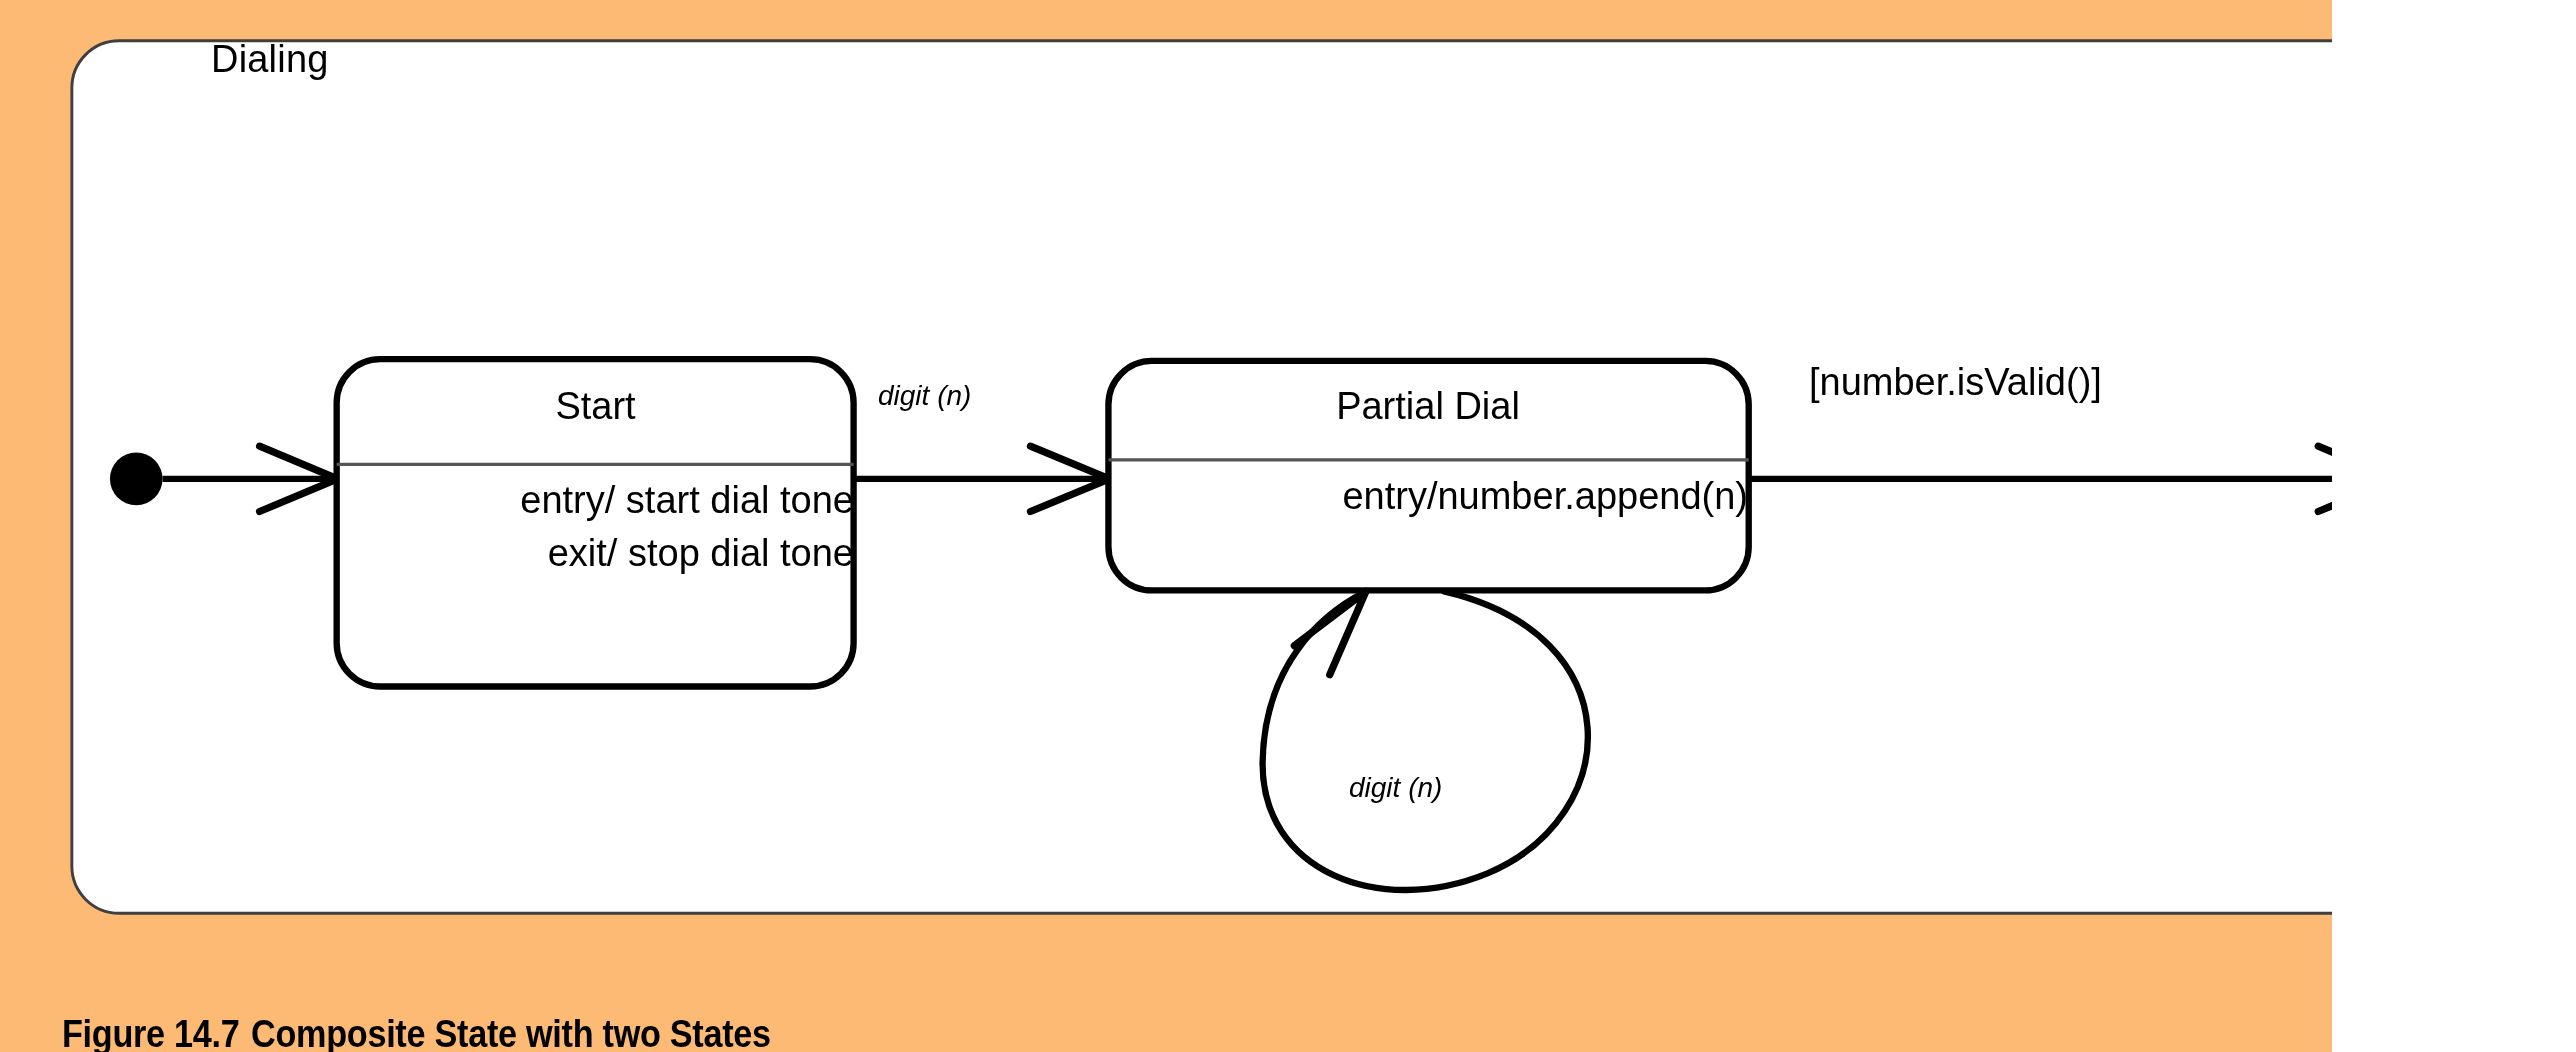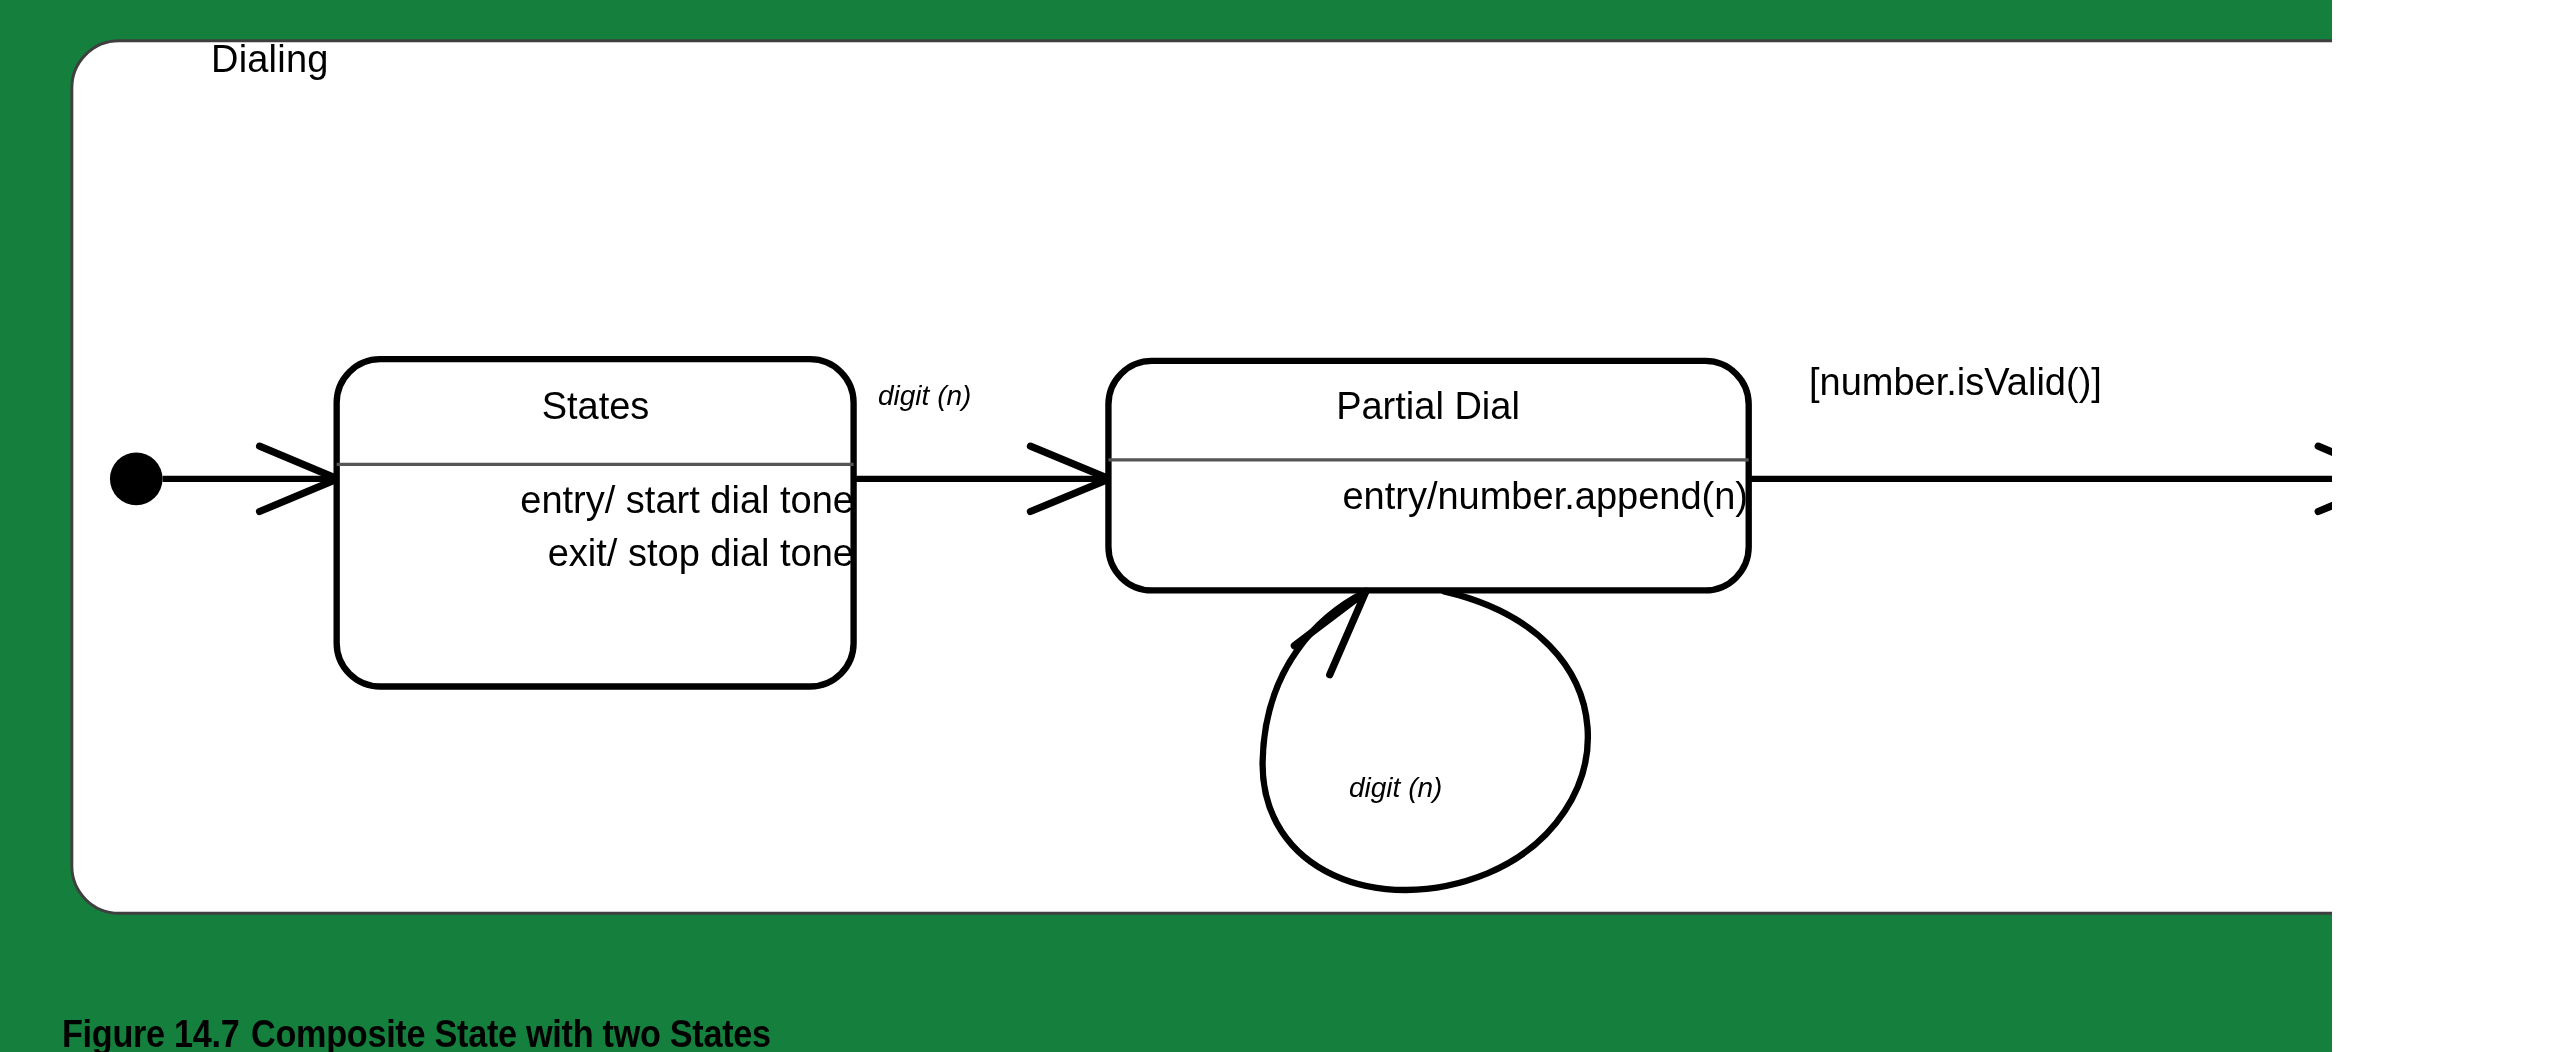--- a/index.html
+++ b/index.html
@@ -9,21 +9,21 @@
     background: #ffffff;
   }
   body {
     font-family: "Liberation Sans", sans-serif;
     color: #000000;
   }
   #canvas {
     position: relative;
     width: 2332px;
     height: 1052px;
-    background: #15803d;
+    background: #fdba74;
     overflow: hidden;
   }
   #diagram-svg {
     position: absolute;
     left: 0;
     top: 0;
     width: 2576px;
     height: 1052px;
   }
   .lbl {
@@ -100,21 +100,21 @@
 
     <line x1="1928" y1="528" x2="2640" y2="528" stroke="#000000" stroke-width="7"></line>
     <path d="M 2556 492 L 2642 528 L 2556 564" fill="none" stroke="#000000" stroke-width="8" stroke-linecap="round" stroke-linejoin="round"></path>
 
     <circle cx="2691" cy="528" r="45" fill="#ffffff" stroke="#000000" stroke-width="9"></circle>
     <circle cx="2691" cy="528" r="29" fill="#000000"></circle>
   </svg>
 
   <div class="lbl composite-name" style="left:211px; top:40px;">Dialing</div>
 
-  <div class="lbl state-name" style="left:337px; top:387px; width:517px;">States</div>
+  <div class="lbl state-name" style="left:337px; top:387px; width:517px;">Start</div>
   <div class="lbl state-activity" style="left:337px; top:481px; width:517px;">entry/ start dial tone</div>
   <div class="lbl state-activity" style="left:337px; top:534px; width:517px;">exit/ stop dial tone</div>
 
   <div class="lbl state-name" style="left:1108px; top:387px; width:640px;">Partial Dial</div>
   <div class="lbl state-activity" style="left:1108px; top:477px; width:640px;">entry/number.append(n)</div>
 
   <div class="lbl transition-event" style="left:878px; top:365px;">digit (n)</div>
 
   <div class="lbl transition-event" style="left:1349px; top:757px;">digit (n)</div>
 

